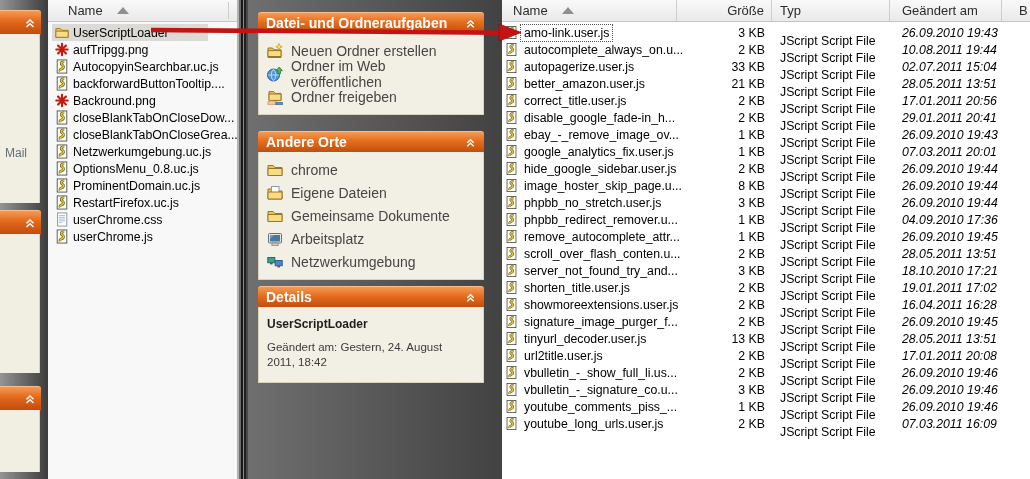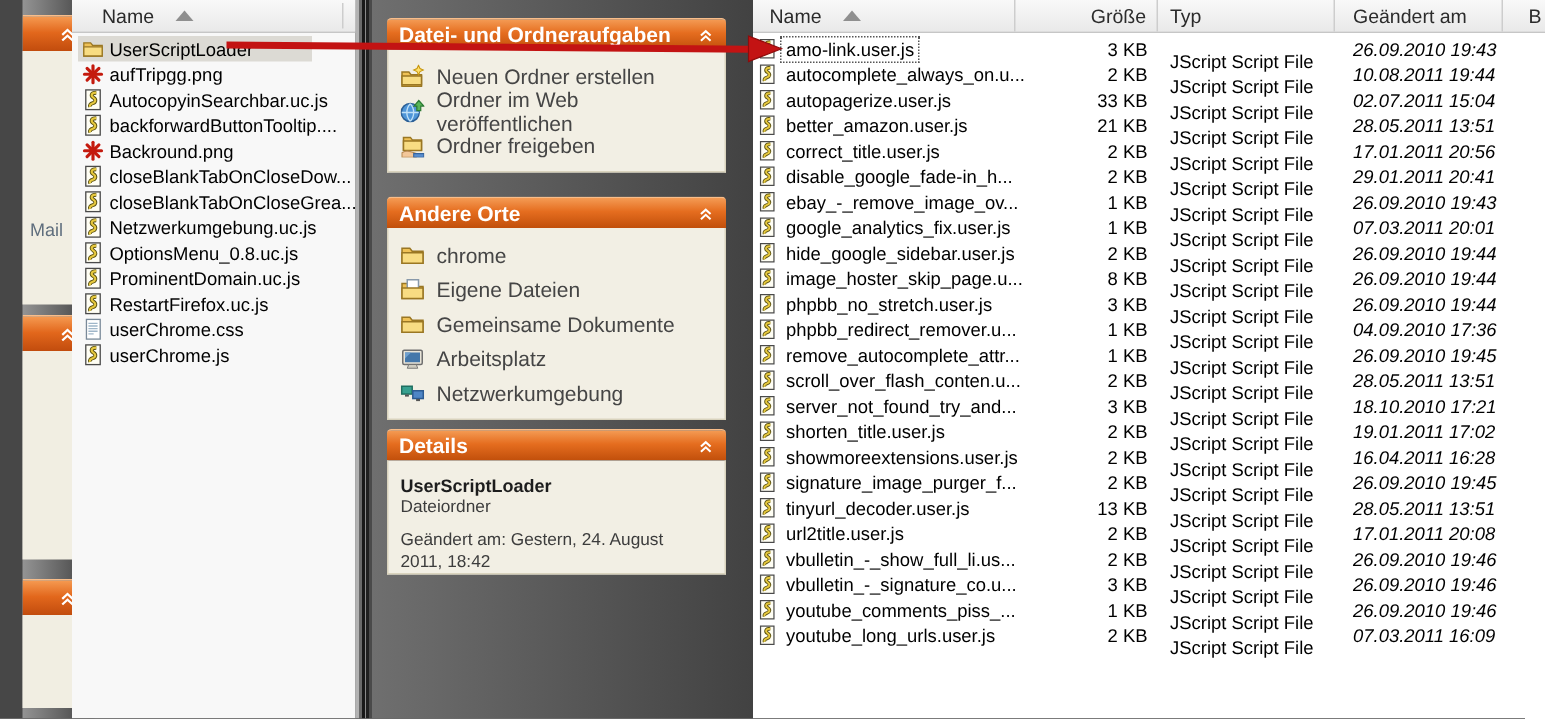--- a/index.html
+++ b/index.html
@@ -1,20 +1,20 @@
 <!DOCTYPE html>
 <html><head>
 <meta charset="utf-8">
 <style>
   html,body{margin:0;padding:0;background:#474747;}
   .stage{position:relative;width:1030px;height:479px;overflow:hidden;
          font-family:"Liberation Sans",sans-serif;background:#474747;}
 
   
-  .farleft{position:absolute;left:15px;top:0;width:48px;height:479px;
+  .farleft{position:absolute;left:0;top:0;width:48px;height:479px;
            background:linear-gradient(to right,#949494,#3c3c3c);}
   .flp-header{position:absolute;left:0;width:41px;height:24px;
               background:linear-gradient(#f59a51,#e2671c 45%,#bf4a0c);
               border-top:1px solid #f8bd8a;border-radius:0 3px 0 0;}
   .flp-header svg{position:absolute;right:5px;top:6px;width:12px;height:12px;}
   .flp-body{position:absolute;left:0;width:39px;background:#f1eee2;
             border-right:1px solid #d8d3c0;}
   .mail-label{position:absolute;left:5px;top:146px;font-size:12px;color:#5f6e7d;}
 
   
@@ -379,21 +379,20 @@
     </div>
     <div class="panel" style="top:286px;">
       <div class="panel-header">
         <span>Details</span>
         <svg>
             <use href="#sym-chevron-up"></use>
           </svg>
       </div>
       <div class="panel-body" style="height:76px;">
         <div class="details-name">UserScriptLoader</div>
-        <div class="details-type">Dateiordner</div>
         <div class="details-modified">Geändert am: Gestern, 24. August 2011, 18:42</div>
       </div>
     </div>
   </div>
 
   <div class="rightwin">
     <div class="listheader">
       <div class="hcell rh-name">
         <span>Name</span>
         <span class="sort-asc"></span>

